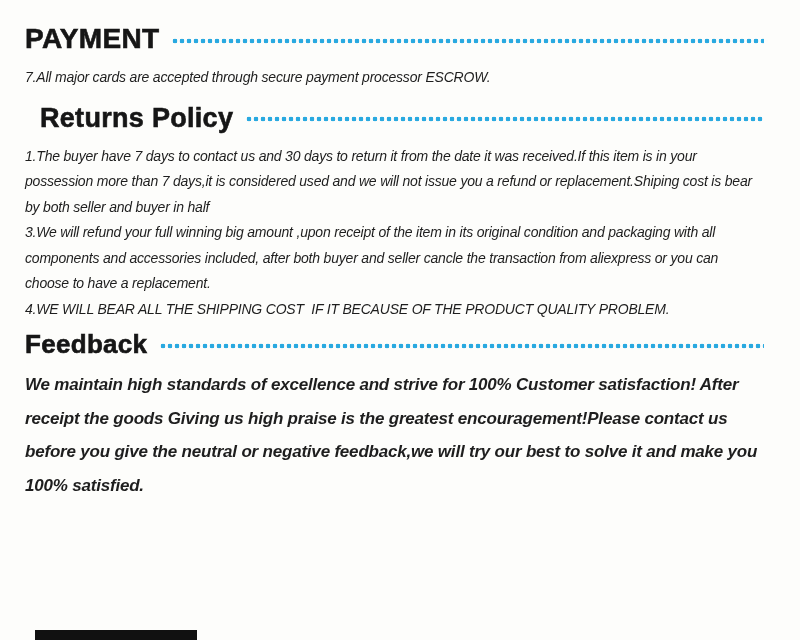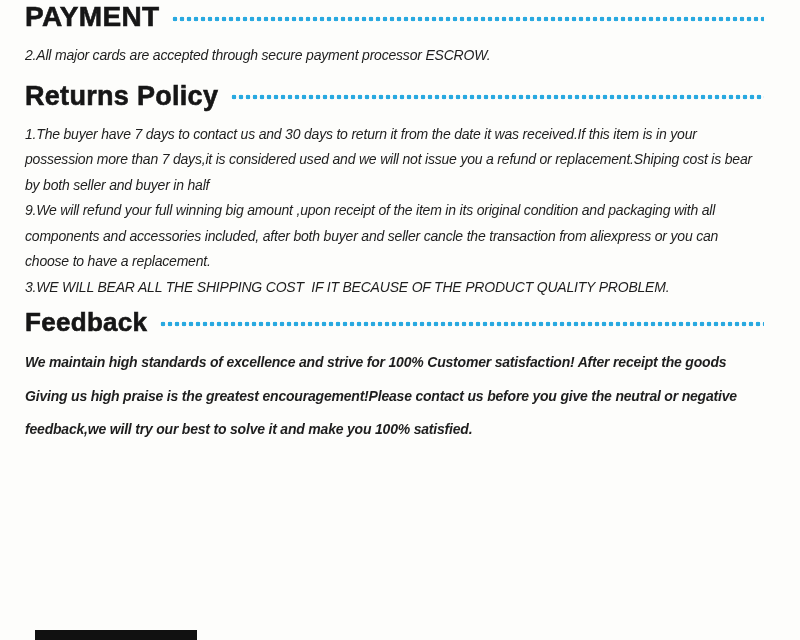--- a/index.html
+++ b/index.html
@@ -49,29 +49,29 @@
   }
   .body { margin-top: 9px; }
   .body p {
     margin: 0;
     font-style: italic;
     font-size: 14px;
     letter-spacing: -0.2px;
     line-height: 25.5px;
     white-space: pre-wrap;
   }
-  .sec-payment .heading-row { }
-  .sec-returns .heading-row { padding-top: 10px; }
+  .sec-payment .heading-row { padding-top: 22px; }
+  .sec-returns .heading-row { padding-top: 10px; margin-left: 15px; }
   .sec-feedback .heading-row { padding-top: 5px; justify-content: center; }
   .feedback-body { margin-top: 7px; }
   .feedback-body p {
     margin: 0;
     font-style: italic;
     font-weight: 700;
-    font-size: 14px;
+    font-size: 17px;
     letter-spacing: -0.2px;
     line-height: 33.5px;
     white-space: pre-wrap;
   }
   .cropped-bar {
     position: absolute;
     left: 35px;
     bottom: 0;
     width: 162px;
     height: 10px;
@@ -82,33 +82,33 @@
 <body>
 
 <div class="page">
 
   <div class="section sec-payment">
     <div class="heading-row">
       <h1 class="heading heading-xl">PAYMENT</h1>
       <div class="dots"></div>
     </div>
     <div class="body">
-      <p>2.All major cards are accepted through secure payment processor ESCROW.</p>
+      <p>7.All major cards are accepted through secure payment processor ESCROW.</p>
     </div>
   </div>
 
   <div class="section sec-returns">
     <div class="heading-row">
       <h1 class="heading heading-lg">Returns Policy</h1>
       <div class="dots"></div>
     </div>
     <div class="body">
       <p>1.The buyer have 7 days to contact us and 30 days to return it from the date it was received.If this item is in your possession more than 7 days,it is considered used and we will not issue you a refund or replacement.Shiping cost is bear by both seller and buyer in half</p>
-      <p>9.We will refund your full winning big amount ,upon receipt of the item in its original condition and packaging with all components and accessories included, after both buyer and seller cancle the transaction from aliexpress or you can choose to have a replacement.</p>
-      <p>3.WE WILL BEAR ALL THE SHIPPING COST  IF IT BECAUSE OF THE PRODUCT QUALITY PROBLEM.</p>
+      <p>3.We will refund your full winning big amount ,upon receipt of the item in its original condition and packaging with all components and accessories included, after both buyer and seller cancle the transaction from aliexpress or you can choose to have a replacement.</p>
+      <p>4.WE WILL BEAR ALL THE SHIPPING COST  IF IT BECAUSE OF THE PRODUCT QUALITY PROBLEM.</p>
     </div>
   </div>
 
   <div class="section sec-feedback">
     <div class="heading-row">
       <h1 class="heading heading-md">Feedback</h1>
       <div class="dots"></div>
     </div>
     <div class="feedback-body">
       <p>We maintain high standards of excellence and strive for 100% Customer satisfaction! After receipt the goods Giving us high praise is the greatest encouragement!Please contact us before you give the neutral or negative feedback,we will try our best to solve it and make you 100% satisfied.</p>

